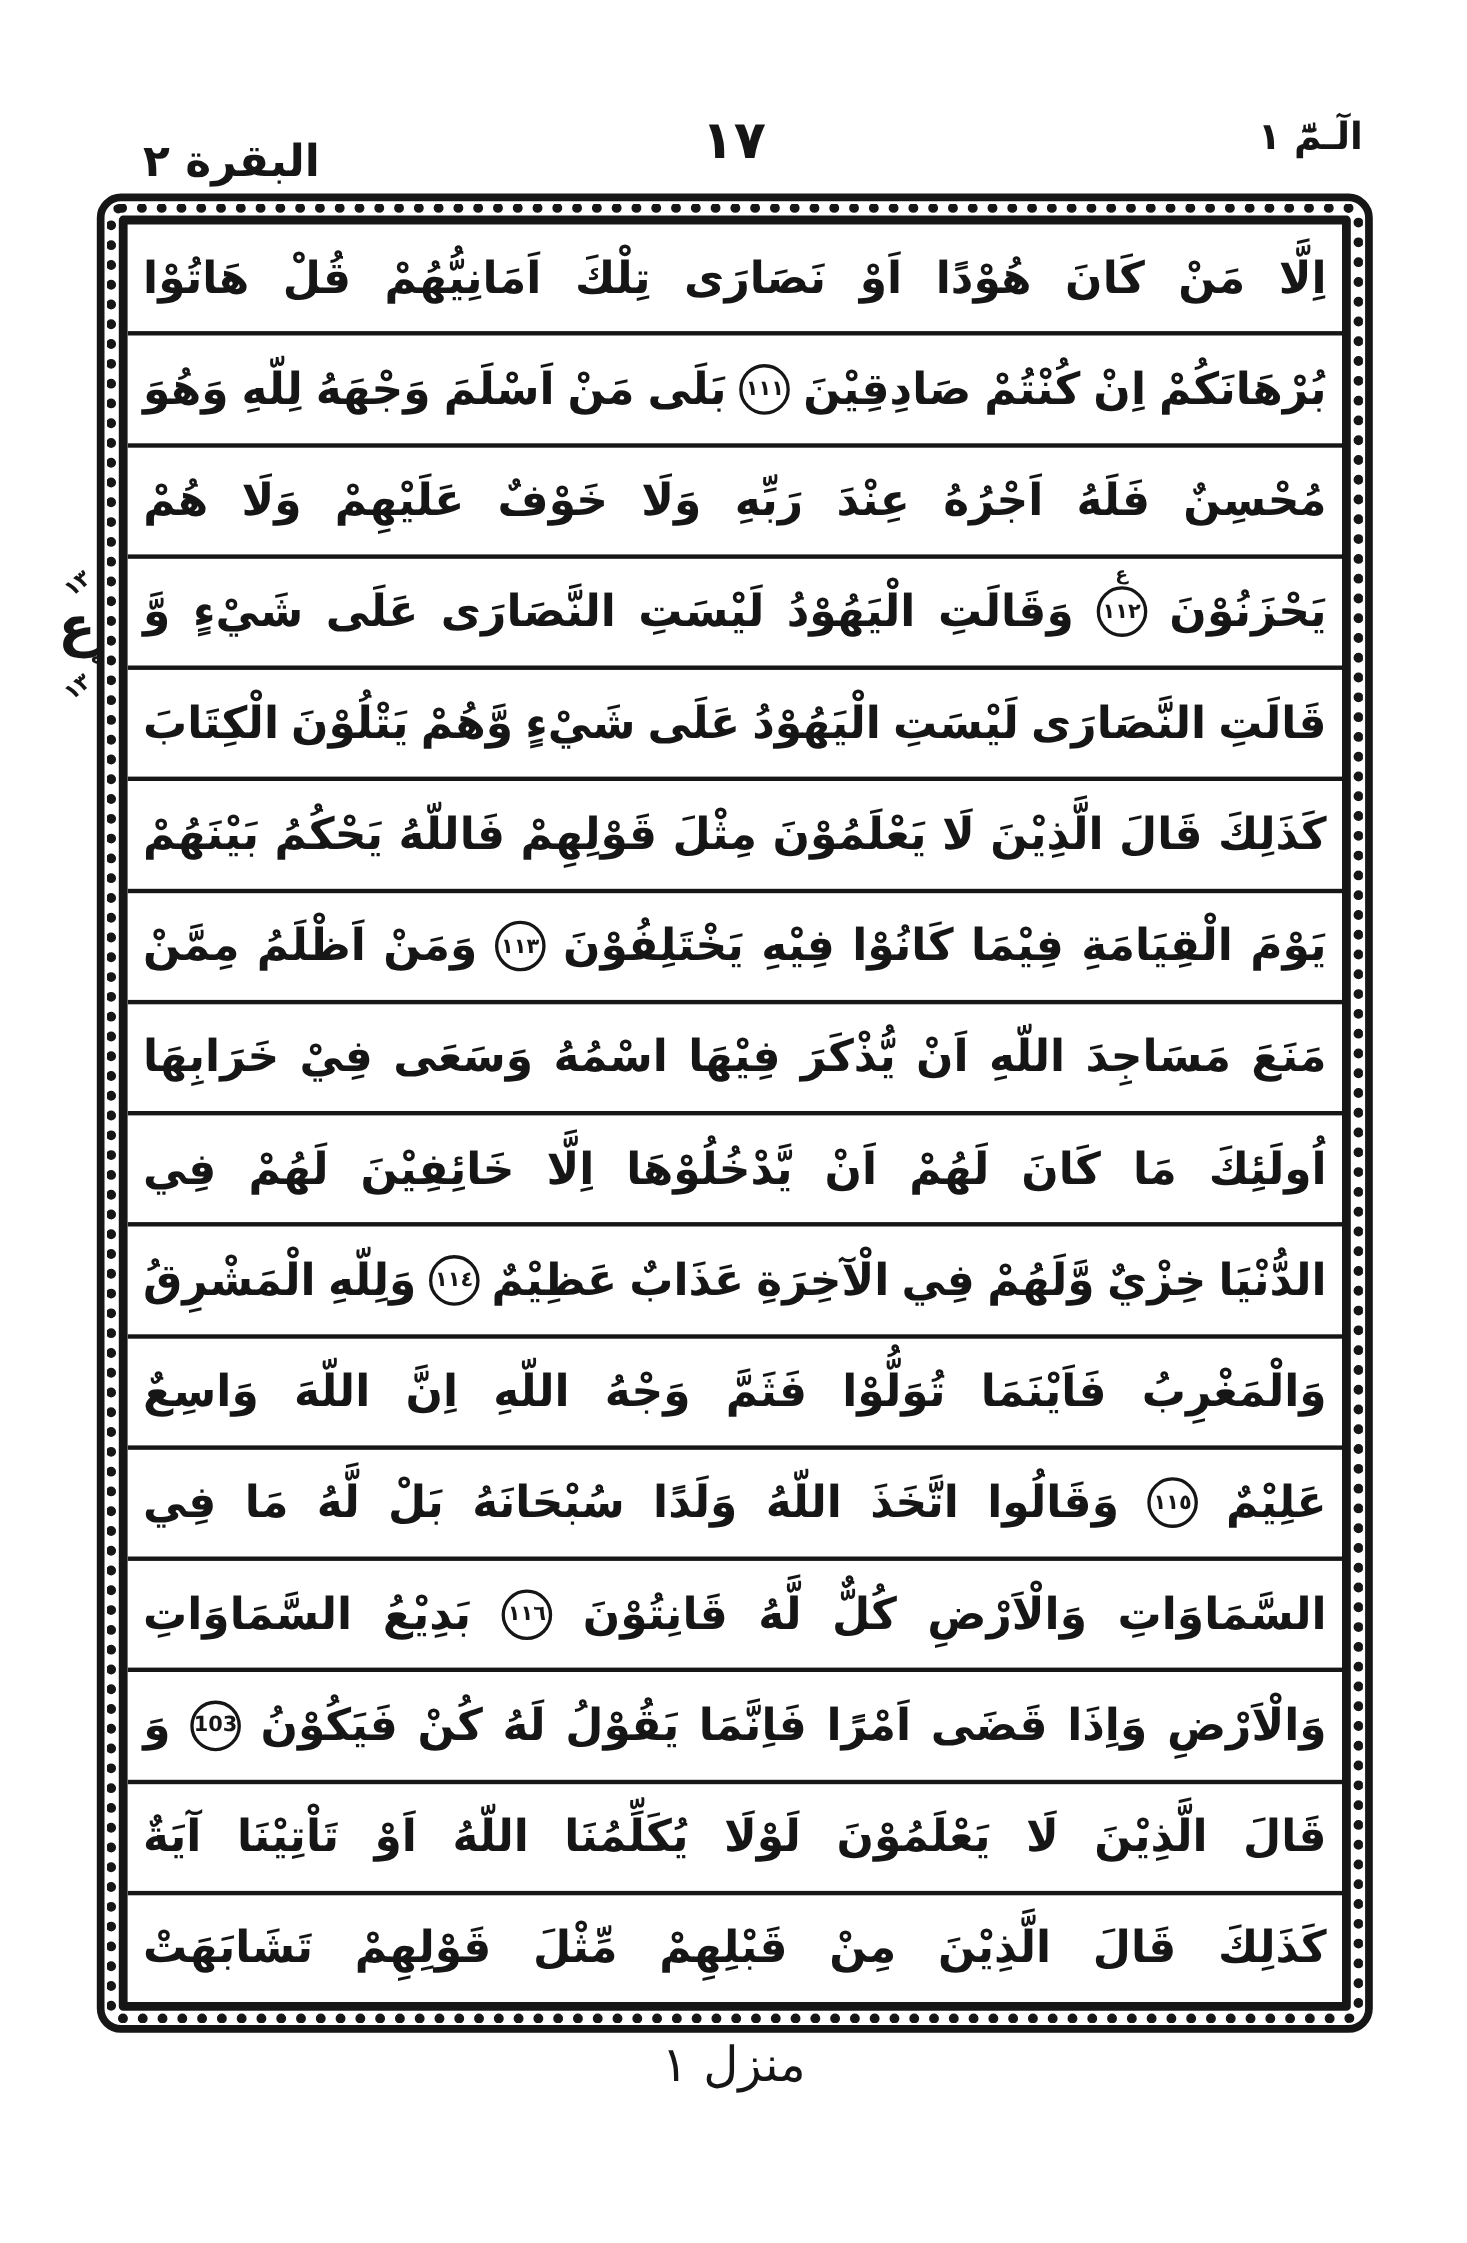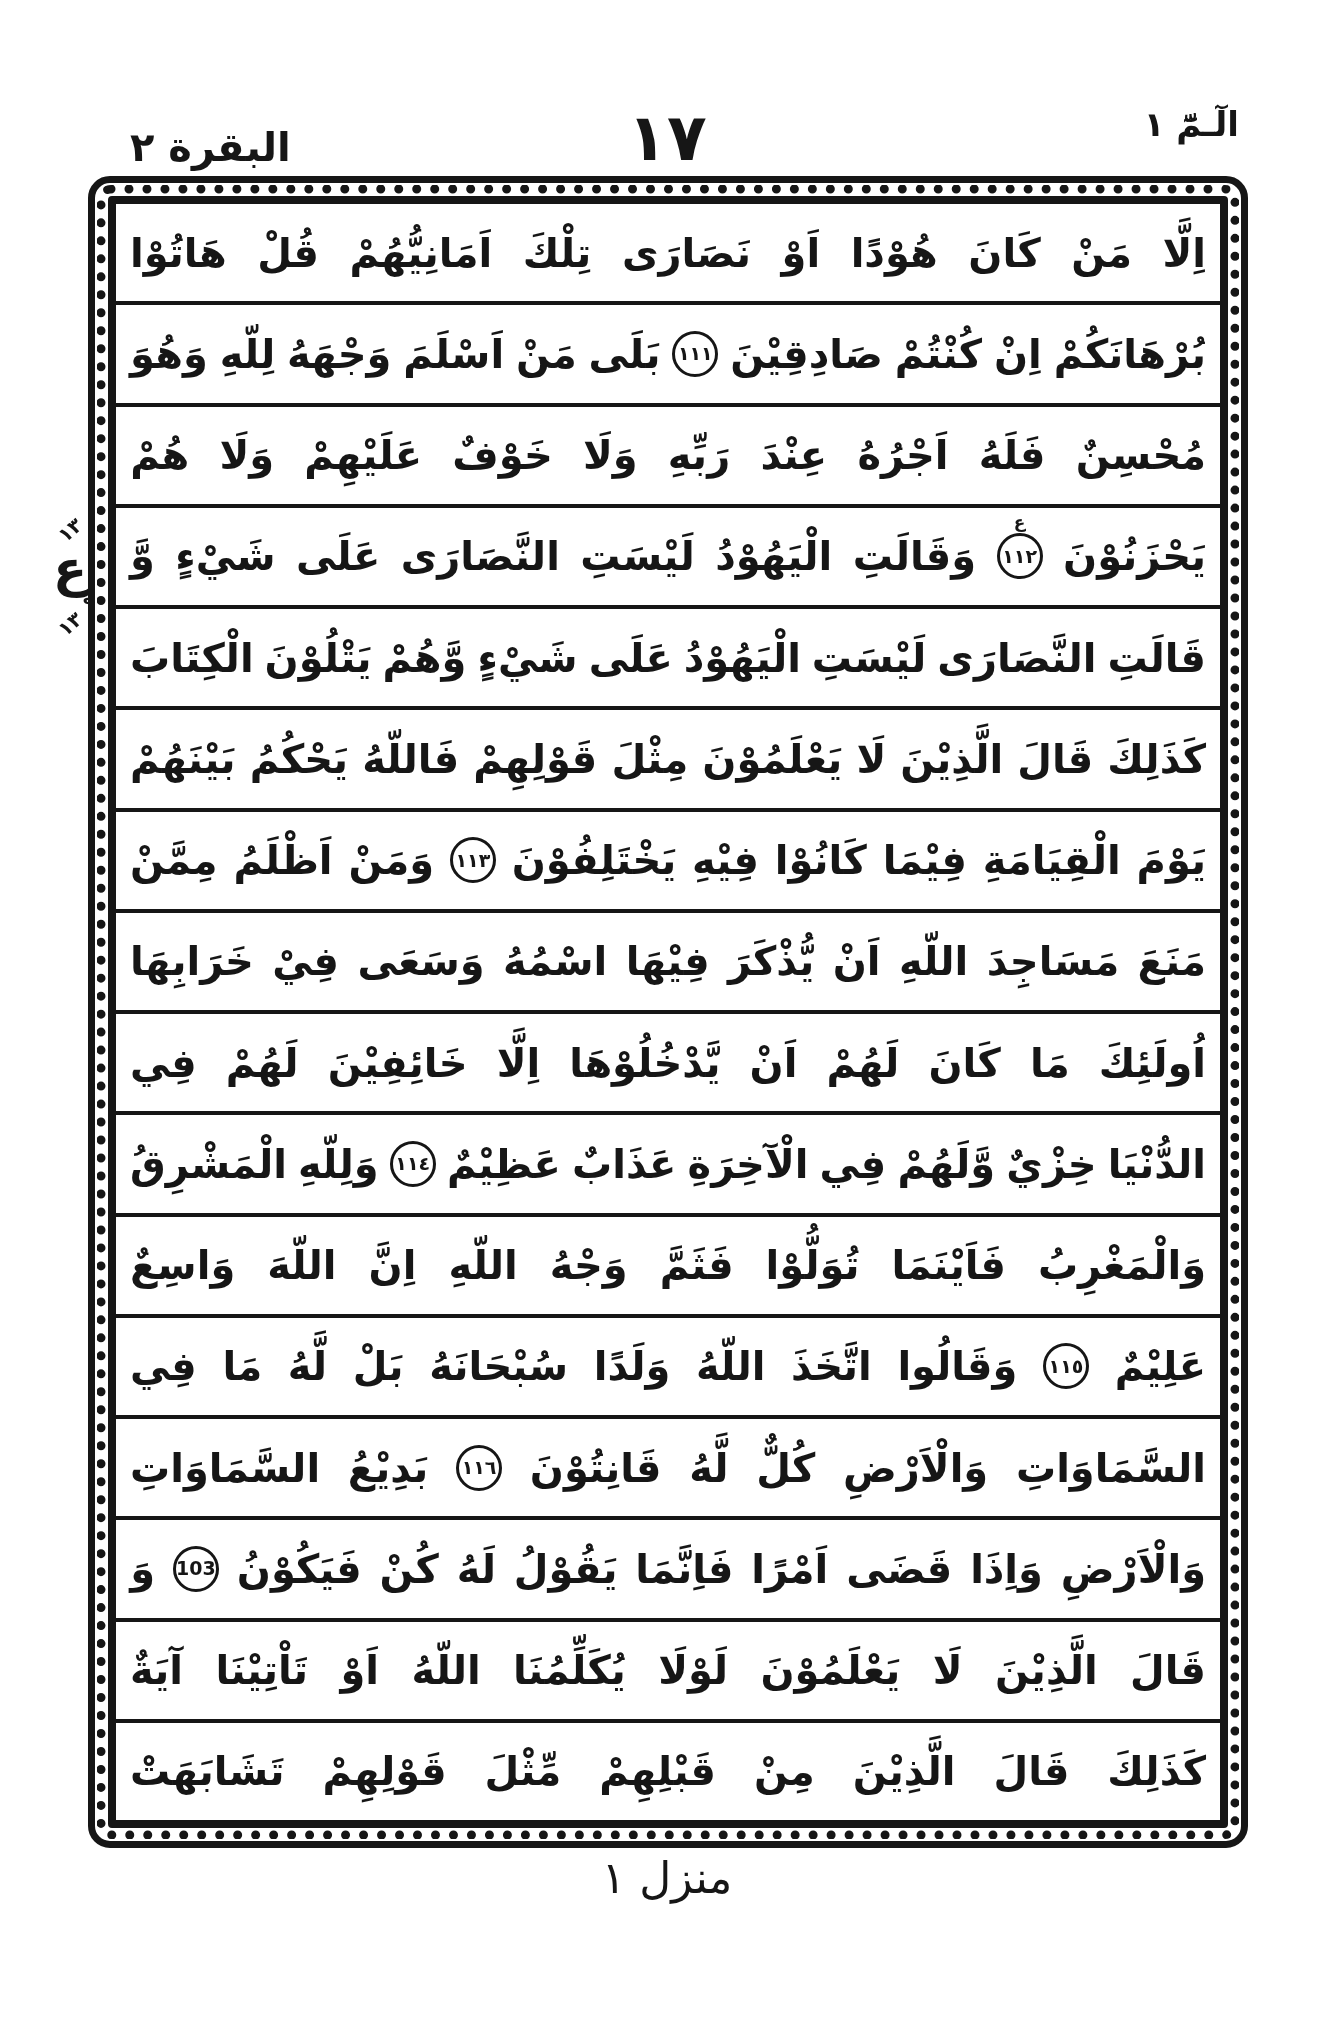--- a/index.html
+++ b/index.html
@@ -5,21 +5,21 @@
   html,body{margin:0;padding:0;}
   body{
     width:1334px;height:2039px;position:relative;
     background:#ffffff;color:#161616;
     font-family:"DejaVu Sans",sans-serif;
     overflow:hidden;
   }
   
   .hdr-item{position:absolute;font-weight:700;direction:rtl;}
   .hdr-surah{left:130px;top:108px;font-size:40px;margin-top:16px;}
-  .hdr-page{left:0;right:0;top:100px;text-align:center;font-size:65px;}
+  .hdr-page{left:0;right:0;top:100px;text-align:center;font-size:48px;}
   .hdr-juz{right:95px;top:104px;font-size:34px;letter-spacing:1px;}
   
   .ruku{position:absolute;left:40px;top:518px;width:60px;text-align:center;direction:rtl;}
   .ruku .rk-num{display:block;font-size:20px;font-weight:700;transform:rotate(-40deg);}
   .ruku .rk-ain{display:block;font-size:50px;line-height:54px;font-weight:700;}
   .ruku .rk-inside{position:absolute;right:6px;top:74px;font-size:18px;font-weight:700;}
   .ruku .rk-bottom{margin-top:16px;}
   
   .frame-outer{
     position:absolute;left:88px;top:176px;width:1160px;height:1672px;

